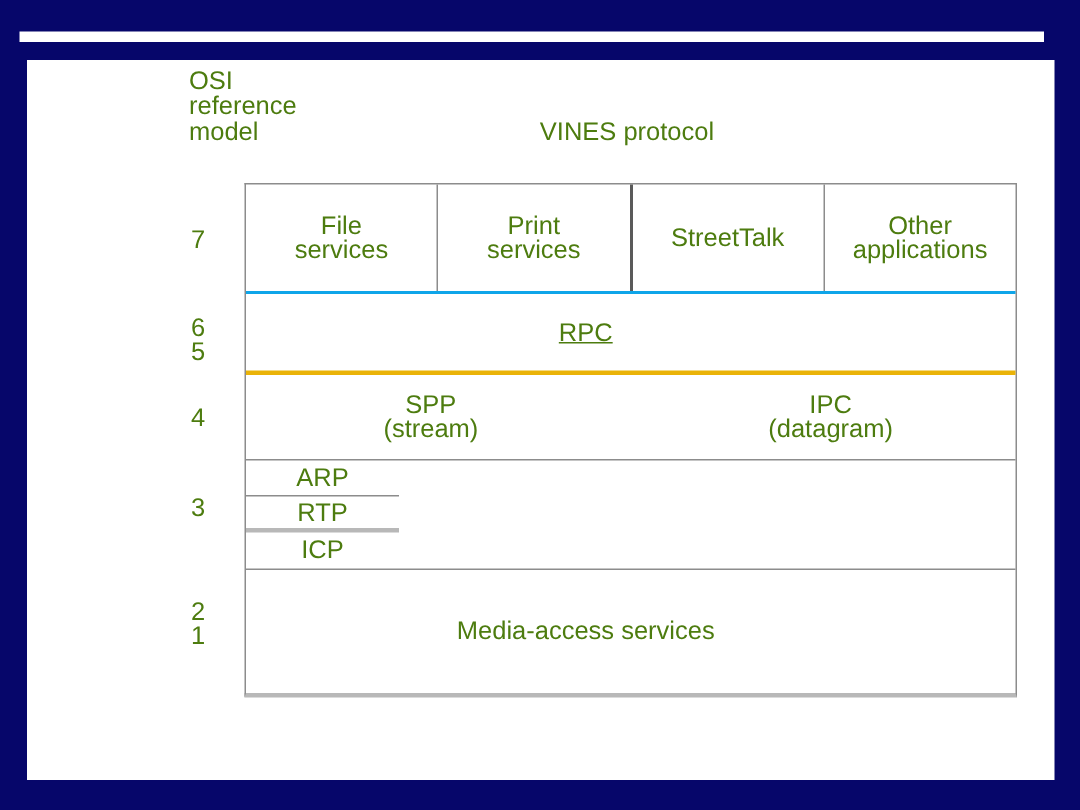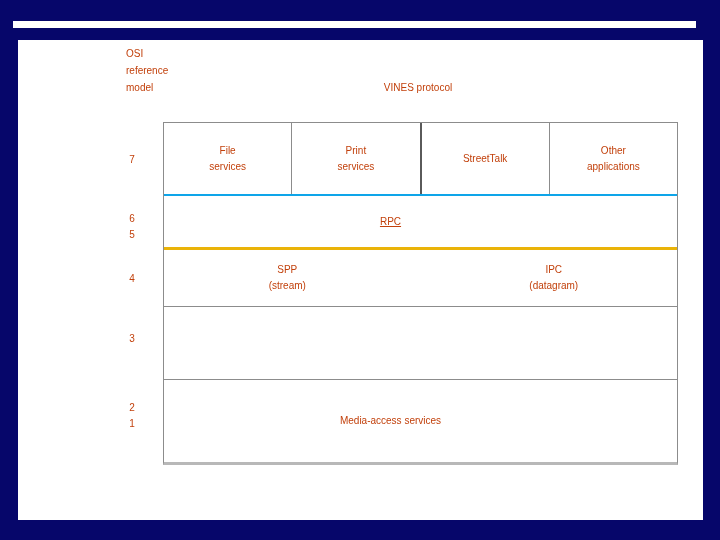--- a/index.html
+++ b/index.html
@@ -17,22 +17,22 @@
     position: absolute;
     left: 13px; top: 21px;
     width: 683px; height: 7px;
     background: #ffffff;
   }
   .content {
     position: absolute;
     left: 18px; top: 40px;
     width: 685px; height: 480px;
     background: #ffffff;
-    color: #c2410c;
-    font-size: 10px;
+    color: #4d7c0f;
+    font-size: 17px;
   }
   .pre { white-space: pre-line; }
 
   .osi-heading {
     position: absolute;
     left: 108px; top: 5px;
     line-height: 17px;
   }
   .vines-heading {
     position: absolute;
@@ -137,20 +137,25 @@
       </div>
 
       <div class="prow row4">
         <div class="cell pre spp">SPP
 (stream)</div>
         <div class="cell pre">IPC
 (datagram)</div>
       </div>
 
       <div class="prow row3">
+        <div class="side-col">
+          <div class="cell side-arp">ARP</div>
+          <div class="cell side-rtp">RTP</div>
+          <div class="cell side-icp">ICP</div>
+        </div>
       </div>
 
       <div class="prow row21">
         <div class="cell full-cell shift-left">Media-access services</div>
       </div>
 
     </div>
   </div>
 </div>
 

